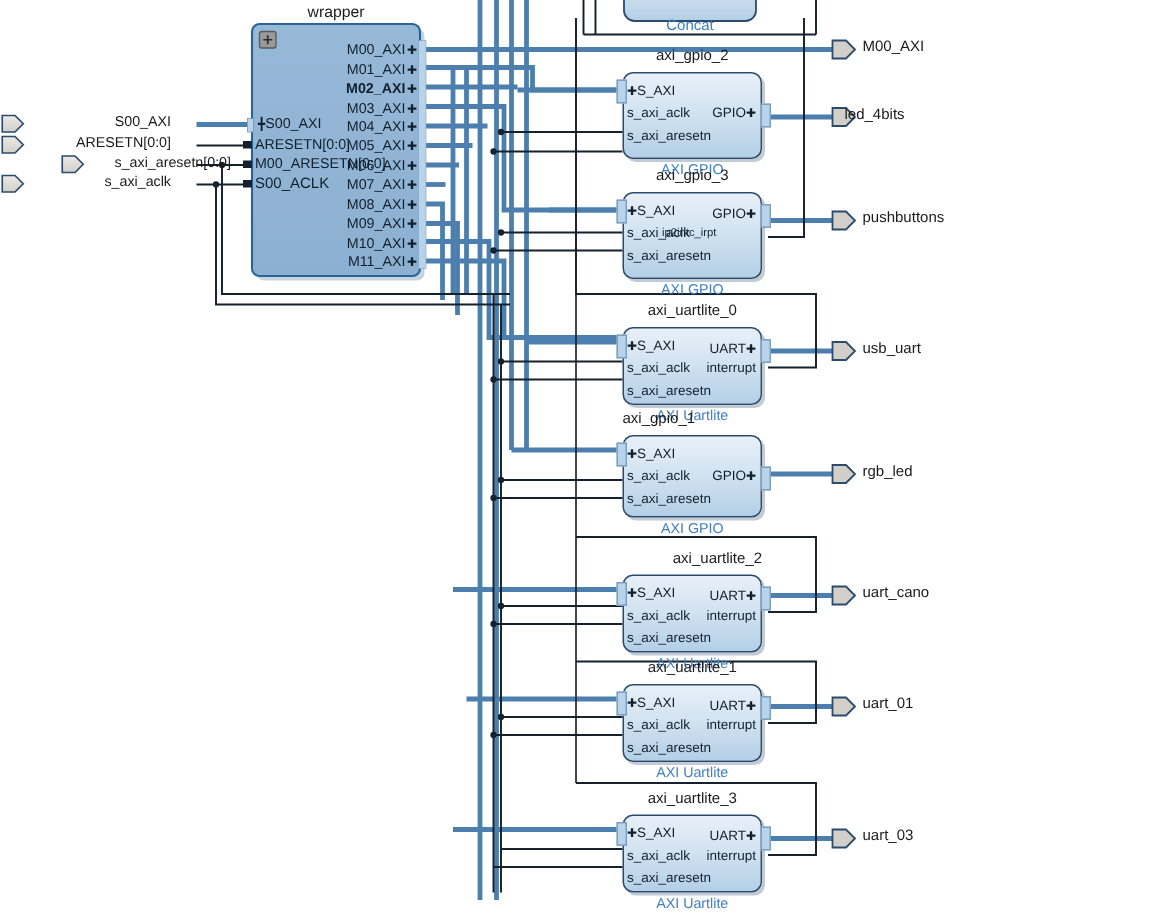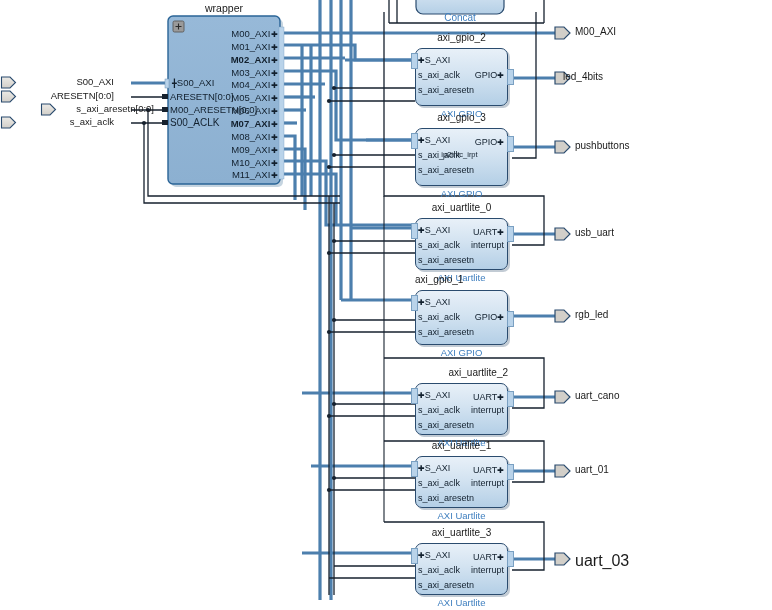--- a/index.html
+++ b/index.html
@@ -177,21 +177,21 @@
 <div style="position:absolute;left:170px;top:117px;font-size:10px;color:#12202e;" class="txt">S00_ACLK</div>
 
 <div id="wrapper-out-pins">
       <div class="txt" style="position: absolute; right: 494px; top: 28px; font-size: 9.5px; color: rgb(18, 32, 46); white-space: nowrap;"><span>M00_AXI</span><span style="font-size: 8px; margin-left: 1px;">✚</span></div>
       <div class="txt" style="position: absolute; right: 494px; top: 40.85px; font-size: 9.5px; color: rgb(18, 32, 46); white-space: nowrap;"><span>M01_AXI</span><span style="font-size: 8px; margin-left: 1px;">✚</span></div>
       <div class="txt" style="position: absolute; right: 494px; top: 53.7px; font-size: 9.5px; color: rgb(18, 32, 46); white-space: nowrap; font-weight: bold;"><span>M02_AXI</span><span style="font-size: 8px; margin-left: 1px;">✚</span></div>
       <div class="txt" style="position: absolute; right: 494px; top: 66.55px; font-size: 9.5px; color: rgb(18, 32, 46); white-space: nowrap;"><span>M03_AXI</span><span style="font-size: 8px; margin-left: 1px;">✚</span></div>
       <div class="txt" style="position: absolute; right: 494px; top: 79.4px; font-size: 9.5px; color: rgb(18, 32, 46); white-space: nowrap;"><span>M04_AXI</span><span style="font-size: 8px; margin-left: 1px;">✚</span></div>
       <div class="txt" style="position: absolute; right: 494px; top: 92.25px; font-size: 9.5px; color: rgb(18, 32, 46); white-space: nowrap;"><span>M05_AXI</span><span style="font-size: 8px; margin-left: 1px;">✚</span></div>
       <div class="txt" style="position: absolute; right: 494px; top: 105.1px; font-size: 9.5px; color: rgb(18, 32, 46); white-space: nowrap;"><span>M06_AXI</span><span style="font-size: 8px; margin-left: 1px;">✚</span></div>
-      <div class="txt" style="position: absolute; right: 494px; top: 117.95px; font-size: 9.5px; color: rgb(18, 32, 46); white-space: nowrap; font-weight: bold;"><span>M07_AXI</span><span style="font-size: 8px; margin-left: 1px;">✚</span></div>
+      <div class="txt" style="position: absolute; right: 494px; top: 117.95px; font-size: 9.5px; color: rgb(18, 32, 46); white-space: nowrap;"><span>M07_AXI</span><span style="font-size: 8px; margin-left: 1px;">✚</span></div>
       <div class="txt" style="position: absolute; right: 494px; top: 130.8px; font-size: 9.5px; color: rgb(18, 32, 46); white-space: nowrap;"><span>M08_AXI</span><span style="font-size: 8px; margin-left: 1px;">✚</span></div>
       <div class="txt" style="position: absolute; right: 494px; top: 143.65px; font-size: 9.5px; color: rgb(18, 32, 46); white-space: nowrap;"><span>M09_AXI</span><span style="font-size: 8px; margin-left: 1px;">✚</span></div>
       <div class="txt" style="position: absolute; right: 494px; top: 156.5px; font-size: 9.5px; color: rgb(18, 32, 46); white-space: nowrap;"><span>M10_AXI</span><span style="font-size: 8px; margin-left: 1px;">✚</span></div>
       <div class="txt" style="position: absolute; right: 494px; top: 169.35px; font-size: 9.5px; color: rgb(18, 32, 46); white-space: nowrap;"><span>M11_AXI</span><span style="font-size: 8px; margin-left: 1px;">✚</span></div>
     </div>
 
 <div id="ext-in-labels">
       <div style="position: absolute; left: 0px; top: 75px; width: 132px; height: 16px;">
         <span class="txt" style="position:absolute;right:18px;top:1px;font-size:9.5px;color:#1a1a1a;white-space:nowrap;">S00_AXI</span>
         <svg width="17" height="15" style="position:absolute;right:0px;top:0px;">
@@ -258,21 +258,21 @@
       <div style="position: absolute; left: 553px; top: 463px; height: 16px;">
         <svg width="19" height="16" style="position:absolute;left:0px;top:0px;">
           <path d="M2 2 L11 2 L17 8 L11 14 L2 14 Z" fill="#d2cfc9" stroke="#2a4b6e" stroke-width="1.2"></path>
         </svg>
         <span class="txt" style="position:absolute;left:22px;top:1px;font-size:10px;color:#1a1a1a;white-space:nowrap;">uart_01</span>
       </div>
       <div style="position: absolute; left: 553px; top: 551px; height: 16px;">
         <svg width="19" height="16" style="position:absolute;left:0px;top:0px;">
           <path d="M2 2 L11 2 L17 8 L11 14 L2 14 Z" fill="#d2cfc9" stroke="#2a4b6e" stroke-width="1.2"></path>
         </svg>
-        <span class="txt" style="position:absolute;left:22px;top:1px;font-size:16px;color:#1a1a1a;white-space:nowrap;">uart_03</span>
+        <span class="txt" style="position:absolute;left:22px;top:1px;font-size:10px;color:#1a1a1a;white-space:nowrap;">uart_03</span>
       </div>
     </div>
 
 <div id="ip-blocks">
       <div style="position: absolute; left: 415px; top: 32px; width: 107px;">
         <div class="txt" style="position: absolute; left: 0px; top: 0px; width: 93px; text-align: center; font-size: 10px; color: rgb(26, 26, 26); white-space: nowrap;">axi_gpio_2</div>
         <div style="position: absolute; left: 0px; top: 16px; width: 93px; height: 58px; border: 1.2px solid rgb(42, 75, 110); border-radius: 7px; background: linear-gradient(rgb(232, 240, 248) 0%, rgb(211, 227, 241) 45%, rgb(180, 207, 230) 100%); box-shadow: rgba(120, 140, 160, 0.45) 2px 2px 0px; box-sizing: border-box;"></div>
         <div class="txt" style="position: absolute; left: 3px; top: 23px; font-size: 9px; color: rgb(18, 32, 46); white-space: nowrap;"><span style="font-size:8px;">✚</span><span>S_AXI</span></div>
         <div class="txt" style="position: absolute; left: 3px; top: 38px; font-size: 9px; color: rgb(18, 32, 46); white-space: nowrap;">s_axi_aclk</div>
         <div class="txt" style="position: absolute; left: 3px; top: 53px; font-size: 9px; color: rgb(18, 32, 46); white-space: nowrap;">s_axi_aresetn</div>

